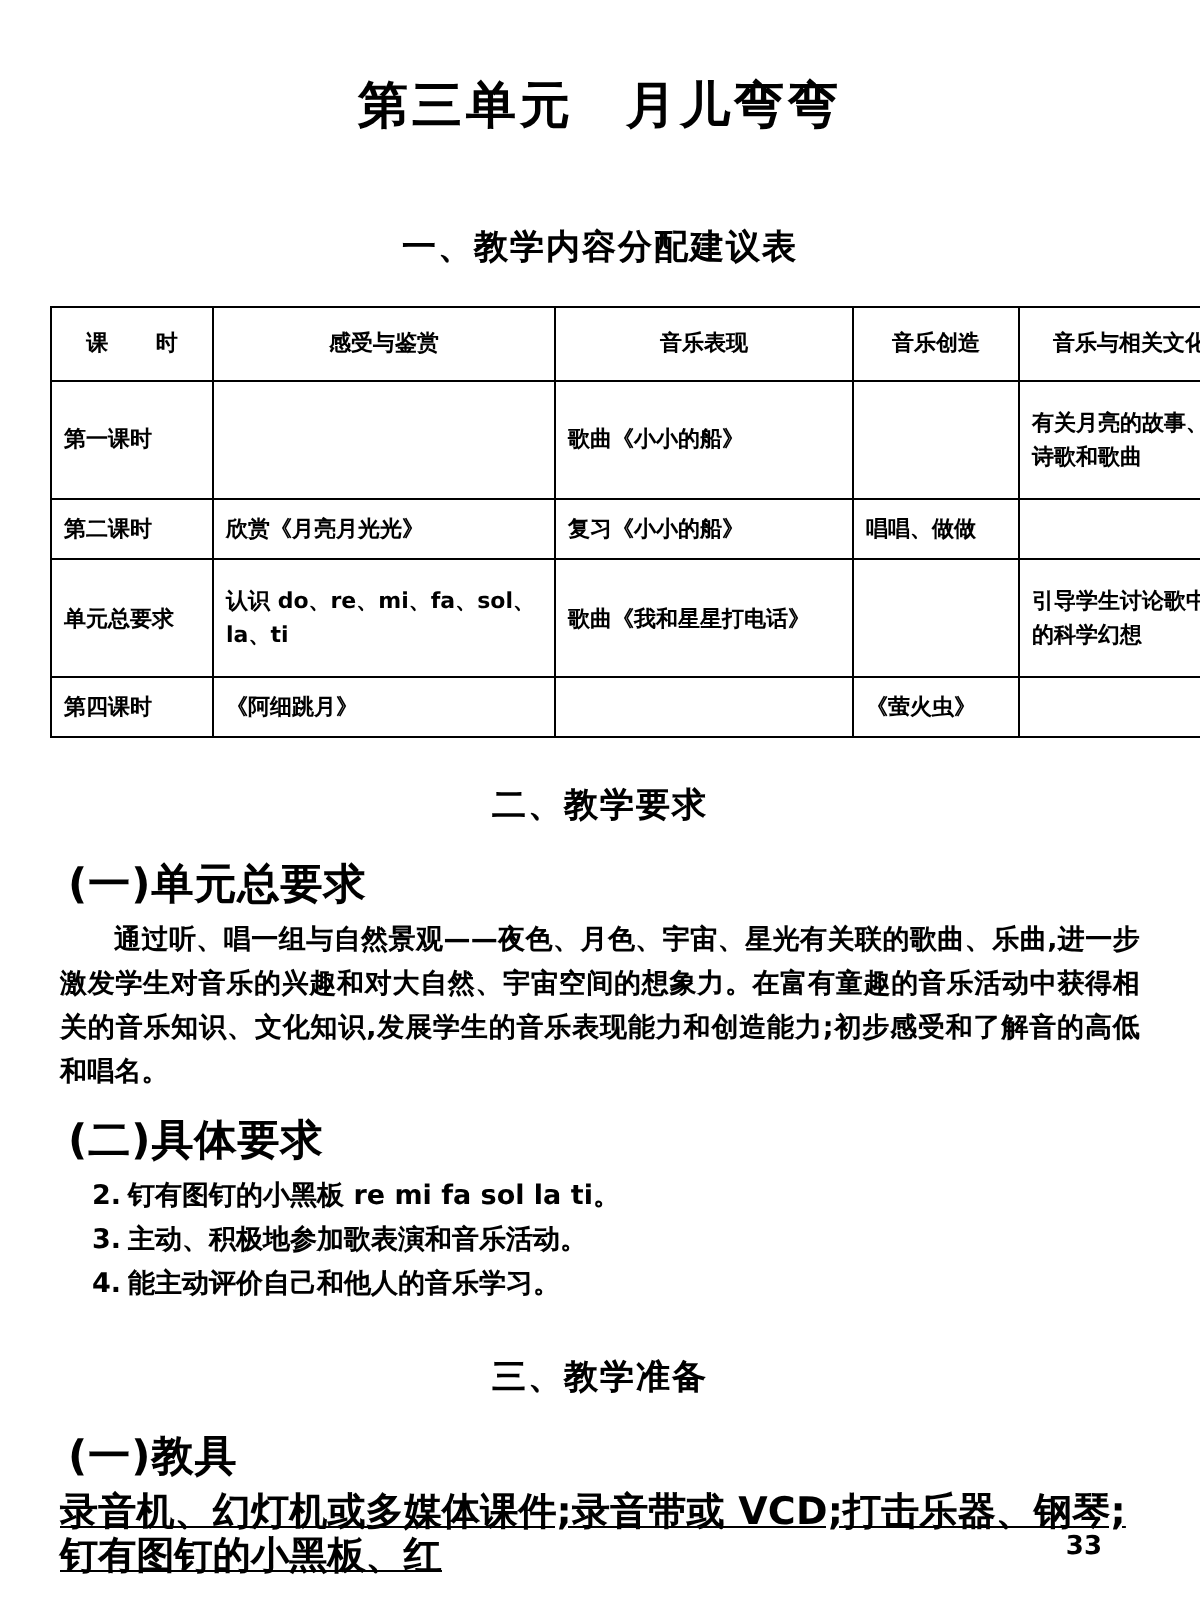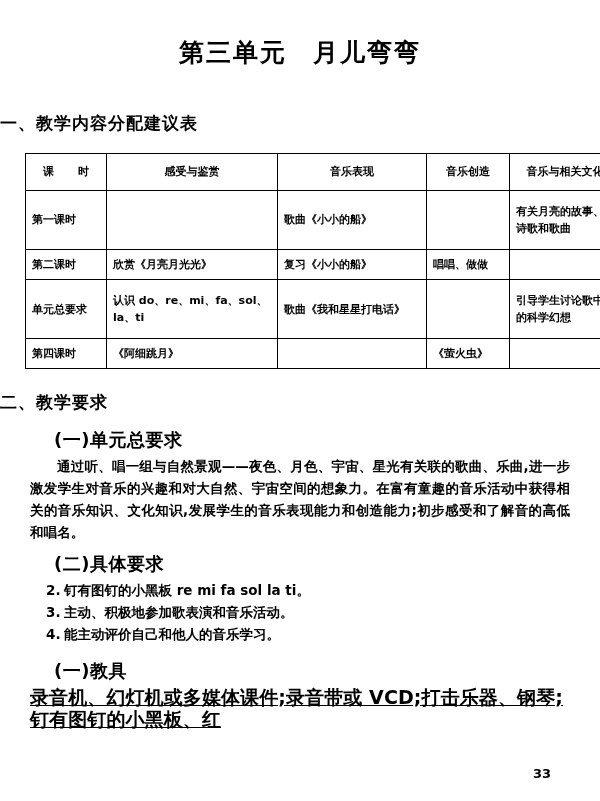--- a/index.html
+++ b/index.html
@@ -36,21 +36,21 @@
     line-height: 1.2;
     font-family: "DejaVu Sans", "Liberation Sans", sans-serif;
   }
   .unit-title .spacer {
     display: inline-block;
     width: 26px;
   }
 
   
   .section-heading {
-    text-align: left;
+    text-align: center;
     font-size: 17px;
     font-weight: bold;
     letter-spacing: 1px;
     margin: 0;
     font-family: "DejaVu Serif", "Liberation Serif", serif;
   }
   .sec1 { padding-top: 44px; }
   .sec2 { padding-top: 22px; }
   .sec3 { padding-top: 24px; }
 
@@ -91,24 +91,24 @@
     text-indent: 10px;
   }
   td.cell-ks {
     text-align: center;
   }
   tbody tr { height: 30px; }
   tr.tall td { height: 46px; }
 
   
   .sub-heading {
-    font-size: 18px;
+    font-size: 21px;
     font-weight: bold;
     margin: 14px 0 0 0;
-    padding-left: 54px;
+    padding-left: 34px;
     letter-spacing: 0.5px;
     font-family: "DejaVu Sans", "Liberation Sans", sans-serif;
   }
   .sub-heading-tight {
     margin-top: 9px;
   }
   .body-para {
     font-size: 13.5px;
     line-height: 22px;
     margin: 3px 30px 0 30px;
@@ -223,20 +223,21 @@
       <span class="num">2.</span><span>钉有图钉的小黑板  re  mi  fa  sol  la  ti。</span>
     </li>
     <li>
       <span class="num">3.</span><span>主动、积极地参加歌表演和音乐活动。</span>
     </li>
     <li>
       <span class="num">4.</span><span>能主动评价自己和他人的音乐学习。</span>
     </li>
   </ul>
 
+  <h2 class="section-heading sec3">三、教学准备</h2>
 
   <h3 class="sub-heading">(一)教具</h3>
 
   <p class="plain-line">录音机、幻灯机或多媒体课件;录音带或 VCD;打击乐器、钢琴;钉有图钉的小黑板、红</p>
 
   <div class="page-number">33</div>
 
 </div>
 
 </body></html>

